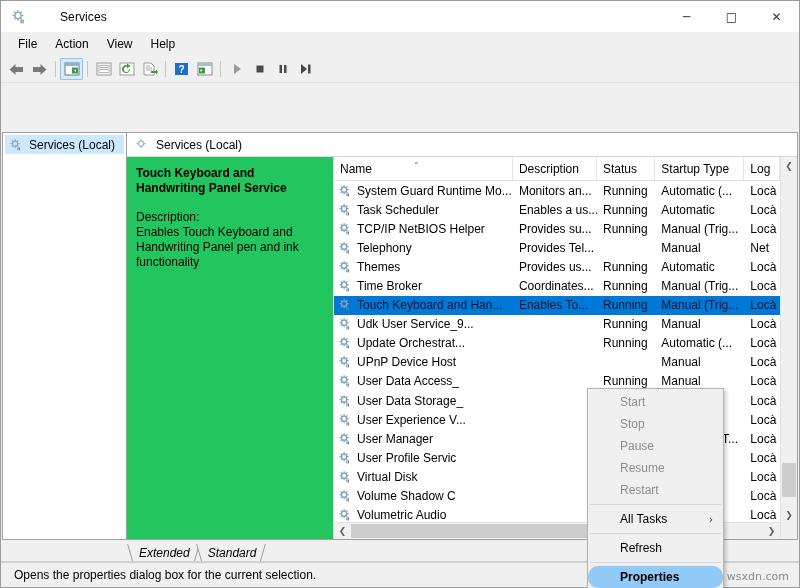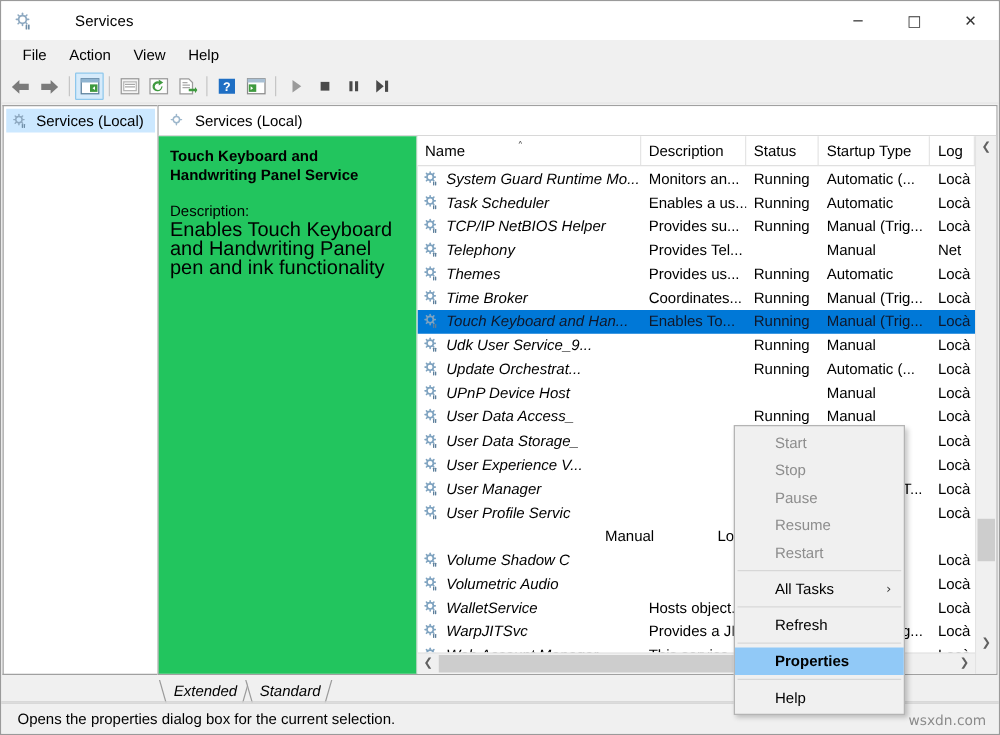--- a/index.html
+++ b/index.html
@@ -107,20 +107,21 @@
     border-radius: 1px;
   }
 
   
   .body-split {
     flex: 1 1 auto;
     display: flex;
     min-height: 0;
     background: #f0f0f0;
     padding: 0 0 0 0;
+    margin-top: 48px;
   }
 
   
   .tree-pane {
     width: 124px;
     flex: 0 0 auto;
     background: #ffffff;
     border: 1px solid #a0a0a0;
     border-right: none;
     box-sizing: border-box;
@@ -175,21 +176,21 @@
     border-right: 1px solid #d8d8d8;
     background: #22c55e;
   }
   .desc-title {
     font-weight: bold;
     font-size: 12px;
     line-height: 15px;
     margin-bottom: 14px;
   }
   .desc-label { font-size: 12px; line-height: 15px; }
-  .desc-body { font-size: 16px; line-height: 15px; }
+  .desc-body { font-size: 12px; line-height: 15px; }
 
   
   .list-pane {
     flex: 1 1 auto;
     min-width: 0;
     display: flex;
     flex-direction: column;
     background: #fff;
     position: relative;
   }
@@ -238,21 +239,21 @@
     padding-left: 6px;
     overflow: hidden;
     white-space: nowrap;
     text-overflow: clip;
   }
   .cell.name {
     display: flex;
     align-items: center;
     padding-left: 4px;
   }
-  .cell.name .nm { margin-left: 5px; font-style: italic; }
+  .cell.name .nm { margin-left: 5px; }
 
   
   .w-name    { width: 181px; }
   .w-desc    { width: 85px;  }
   .w-status  { width: 59px;  }
   .w-startup { width: 90px;  }
   .w-logon   { width: 36px;  }
 
   
   .vscroll {
@@ -389,20 +390,21 @@
     padding-left: 32px;
     font-size: 12px;
     color: #000;
     position: relative;
     box-sizing: border-box;
   }
   .ctx-item.disabled { color: #8d8d8d; }
   .ctx-item.highlight {
     background: #91c9f7;
     font-weight: bold;
+    border-radius: 10px;
   }
   .ctx-item .submarker {
     position: absolute;
     right: 10px;
     font-size: 10px;
     color: #333;
     font-family: "DejaVu Sans", sans-serif;
   }
   .ctx-sep {
     height: 1px;
@@ -1024,20 +1026,42 @@
                     </svg>
                   </span>
                   <span class="nm">User Profile Servic</span>
                 </div>
                 <div class="cell w-desc"></div>
                 <div class="cell w-status">Running</div>
                 <div class="cell w-startup">Automatic</div>
                 <div class="cell w-logon">Locà</div>
               </div>
               <div class="lv-row">
+                <div class="cell name w-name">
+                  <span class="gear">
+                    <svg width="14" height="14" viewBox="0 0 16 16">
+                      <circle cx="7" cy="6.5" r="2.9" fill="none" stroke="#7fa3c0" stroke-width="1.5"></circle>
+                      <g stroke="#7fa3c0" stroke-width="1.4" stroke-linecap="round">
+                        <line x1="7" y1="1.8" x2="7" y2="3.0"></line>
+                        <line x1="7" y1="10.0" x2="7" y2="11.2"></line>
+                        <line x1="2.3" y1="6.5" x2="3.5" y2="6.5"></line>
+                        <line x1="10.5" y1="6.5" x2="11.7" y2="6.5"></line>
+                        <line x1="3.6" y1="3.1" x2="4.5" y2="4.0"></line>
+                        <line x1="9.5" y1="9.0" x2="10.4" y2="9.9"></line>
+                        <line x1="10.4" y1="3.1" x2="9.5" y2="4.0"></line>
+                        <line x1="4.5" y1="9.0" x2="3.6" y2="9.9"></line>
+                      </g>
+                      <g fill="#5d7f9b">
+                        <rect x="9.6" y="10.6" width="1.2" height="3.6" rx="0.4"></rect>
+                        <rect x="11.4" y="10.6" width="1.2" height="3.6" rx="0.4"></rect>
+                      </g>
+                    </svg>
+                  </span>
+                  <span class="nm">Virtual Disk</span>
+                </div>
                 <div class="cell w-desc"></div>
                 <div class="cell w-status"></div>
                 <div class="cell w-startup">Manual</div>
                 <div class="cell w-logon">Locà</div>
               </div>
               <div class="lv-row">
                 <div class="cell name w-name">
                   <span class="gear">
                     <svg width="14" height="14" viewBox="0 0 16 16">
                       <circle cx="7" cy="6.5" r="2.9" fill="none" stroke="#7fa3c0" stroke-width="1.5"></circle>

